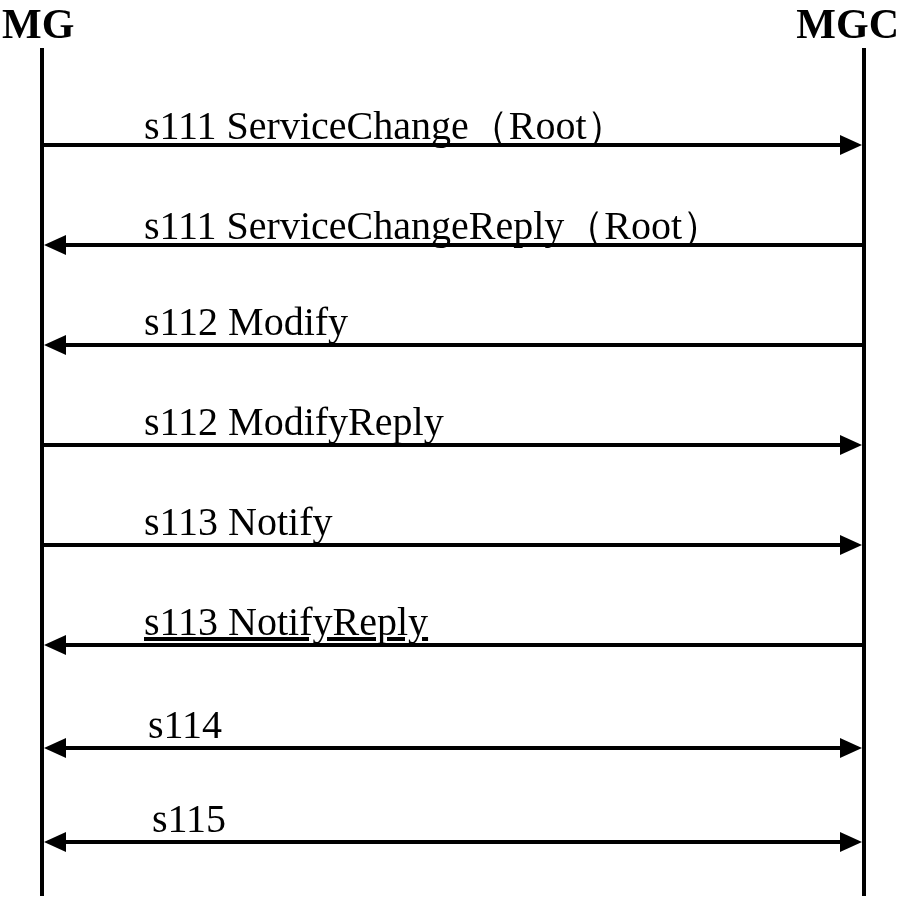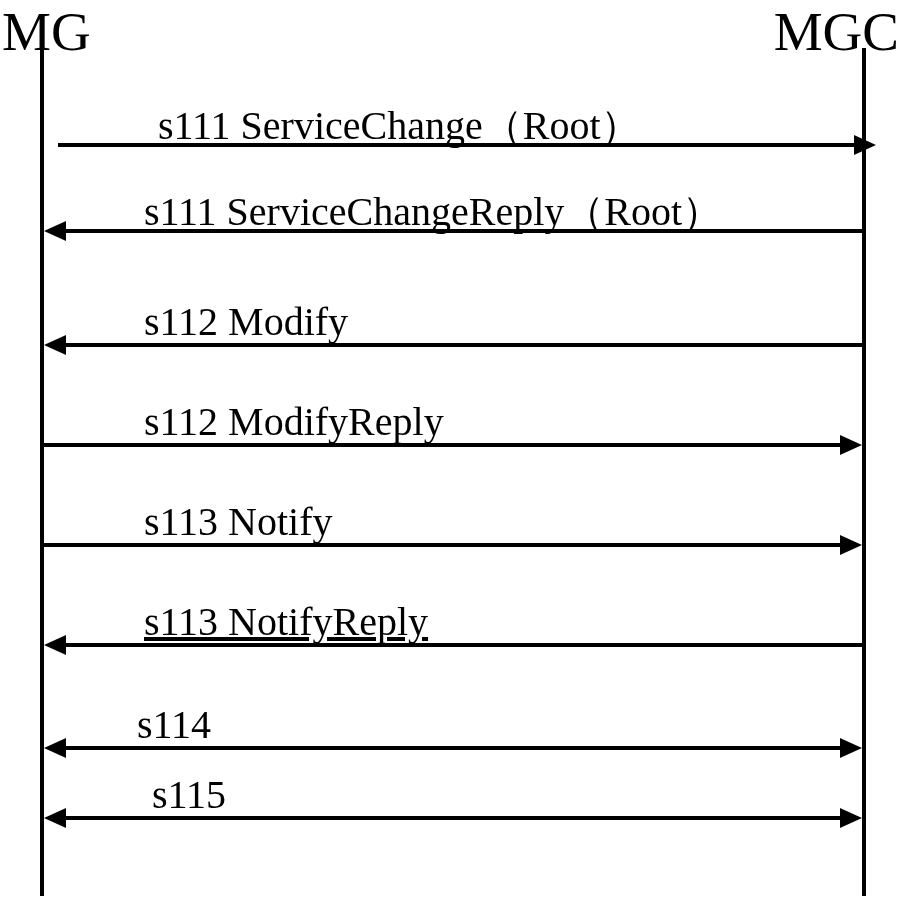--- a/index.html
+++ b/index.html
@@ -5,22 +5,22 @@
     * { margin: 0; padding: 0; box-sizing: border-box; }
     body {
       width: 923px;
       height: 901px;
       background: white;
       font-family: "Times New Roman", serif;
       position: relative;
     }
     .participant-label {
       position: absolute;
-      font-size: 55px;
-      font-weight: normal;
+      font-size: 42px;
+      font-weight: bold;
       color: black;
     }
     .lifeline {
       position: absolute;
       width: 4px;
       background: black;
     }
     .message {
       position: absolute;
       height: 50px;
@@ -59,27 +59,27 @@
   </style>
 </head>
 <body>
 
 <div class="participant-label" style="left: 2px; top: 0px;">MG</div>
 <div class="participant-label" style="right: 24px; top: 0px;">MGC</div>
 
 <div class="lifeline" style="left: 40px; top: 48px; height: 848px;"></div>
 <div class="lifeline" style="left: 862px; top: 48px; height: 848px;"></div>
 
-<div class="message" style="left: 44px; top: 143px; width: 818px; margin-left: 14px;">
+<div class="message" style="left: 44px; top: 143px; width: 818px;">
   <div class="message-label" style="left: 100px;">s111 ServiceChange（Root）</div>
   <div class="message-line" style="left: 0; width: 800px;"></div>
   <div class="arrow-head-right" style="left: 796px;"></div>
 </div>
 
-<div class="message" style="left: 44px; top: 229px; width: 794px; text-align: center;">
+<div class="message" style="left: 44px; top: 243px; width: 794px; text-align: center;">
   <div class="message-label" style="left: 100px;">s111 ServiceChangeReply（Root）</div>
   <div class="message-line" style="left: 18px; width: 800px;"></div>
   <div class="arrow-head-left" style="left: 0px;"></div>
 </div>
 
 <div class="message" style="left: 44px; top: 343px; width: 904px;">
   <div class="message-label" style="left: 100px;">s112 Modify</div>
   <div class="message-line" style="left: 18px; width: 800px;"></div>
   <div class="arrow-head-left" style="left: 0px;"></div>
 </div>
@@ -96,24 +96,24 @@
   <div class="arrow-head-right" style="left: 796px;"></div>
 </div>
 
 <div class="message" style="left: 44px; top: 643px; width: 818px;">
   <div class="message-label" style="left: 100px; text-decoration: underline;">s113 NotifyReply</div>
   <div class="message-line" style="left: 18px; width: 800px;"></div>
   <div class="arrow-head-left" style="left: 0px;"></div>
 </div>
 
 <div class="message" style="left: 44px; top: 746px; width: 818px;">
-  <div class="message-label" style="left: 93px;">s114</div>
+  <div class="message-label" style="left: 104px;">s114</div>
   <div class="message-line" style="left: 18px; width: 782px;"></div>
   <div class="arrow-head-right" style="left: 796px;"></div>
   <div class="arrow-head-left" style="left: 0px;"></div>
 </div>
 
-<div class="message" style="left: 44px; top: 816px; width: 818px; border-radius: 6px;">
+<div class="message" style="left: 44px; top: 840px; width: 818px; border-radius: 6px;">
   <div class="message-label" style="left: 108px;">s115</div>
   <div class="message-line" style="left: 18px; width: 782px;"></div>
   <div class="arrow-head-right" style="left: 796px;"></div>
   <div class="arrow-head-left" style="left: 0px;"></div>
 </div>
 
 </body></html>

